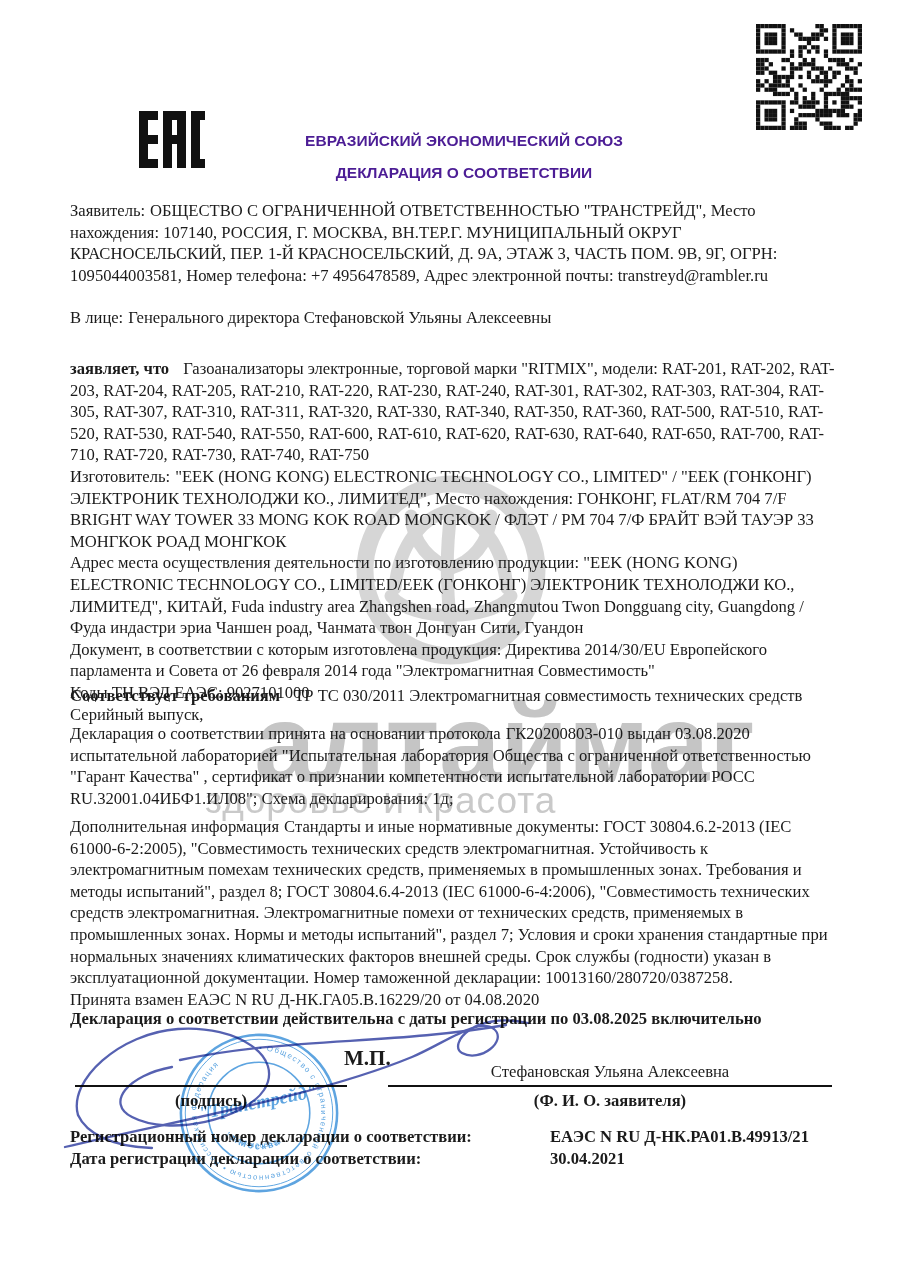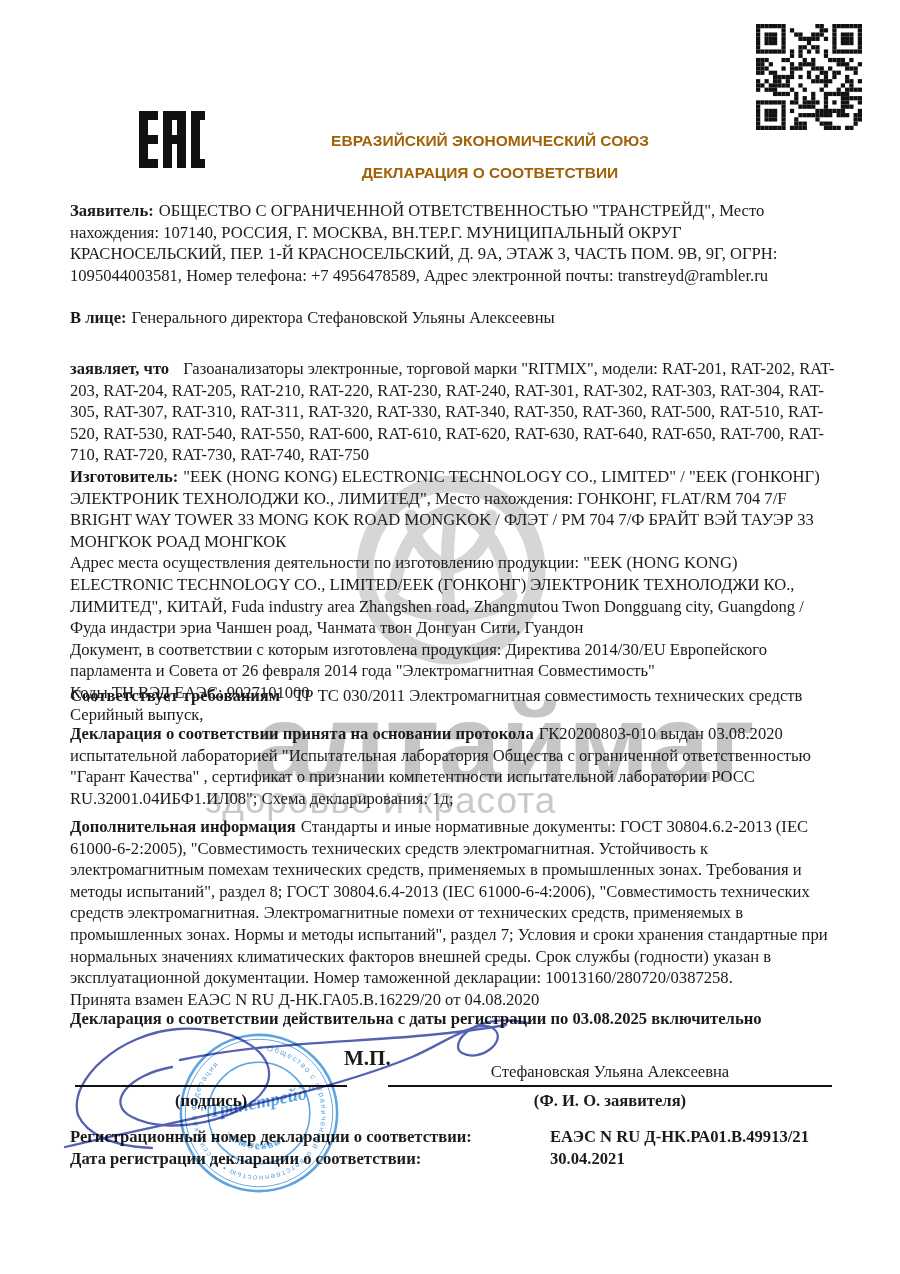--- a/index.html
+++ b/index.html
@@ -2,28 +2,28 @@
 <html><head>
 <meta charset="utf-8">
 <style>
   html,body{margin:0;padding:0;background:#e9e9e9;}
   .page{position:relative;width:900px;height:1274px;background:#ffffff;margin:0 auto;
         font-family:"Liberation Serif",serif;color:#1b1b1b;overflow:hidden;}
 
   
   .eac-logo{position:absolute;left:139px;top:111px;width:66px;height:57px;}
   .qr{position:absolute;left:756px;top:23px;width:106px;height:108px;}
-  .hdr{position:absolute;left:140px;width:700px;text-align:center;
-       font-family:"Liberation Sans",sans-serif;font-weight:bold;font-size:15.5px;color:#a16207;}
+  .hdr{position:absolute;left:114px;width:700px;text-align:center;
+       font-family:"Liberation Sans",sans-serif;font-weight:bold;font-size:15.5px;color:#4c1d95;}
   .hdr1{top:132px;}
   .hdr2{top:164px;}
 
   
   .para{position:absolute;left:70px;width:768px;margin:0;font-size:16.6px;line-height:21.6px;z-index:3;}
-  .lbl{font-weight:bold;margin-right:5px;margin-top:48px;}
+  .lbl{font-weight:normal;margin-right:5px;margin-top:48px;}
   .lbl-wide{font-weight:bold;margin-right:14px;}
   .sub{margin:0;}
   .bold-line{font-weight:bold;}
 
   
   .mp{position:absolute;left:302px;top:1046px;font-weight:bold;font-size:21px;z-index:3;margin-left:42px;}
   .sigline{position:absolute;top:1085px;border-top:2px solid #111;height:0;z-index:3;}
   .sigline.left{left:75px;width:272px;}
   .sigline.right{left:388px;width:444px;}
   .fio-name{position:absolute;left:388px;width:444px;top:1062px;text-align:center;font-size:16.6px;z-index:3;}

